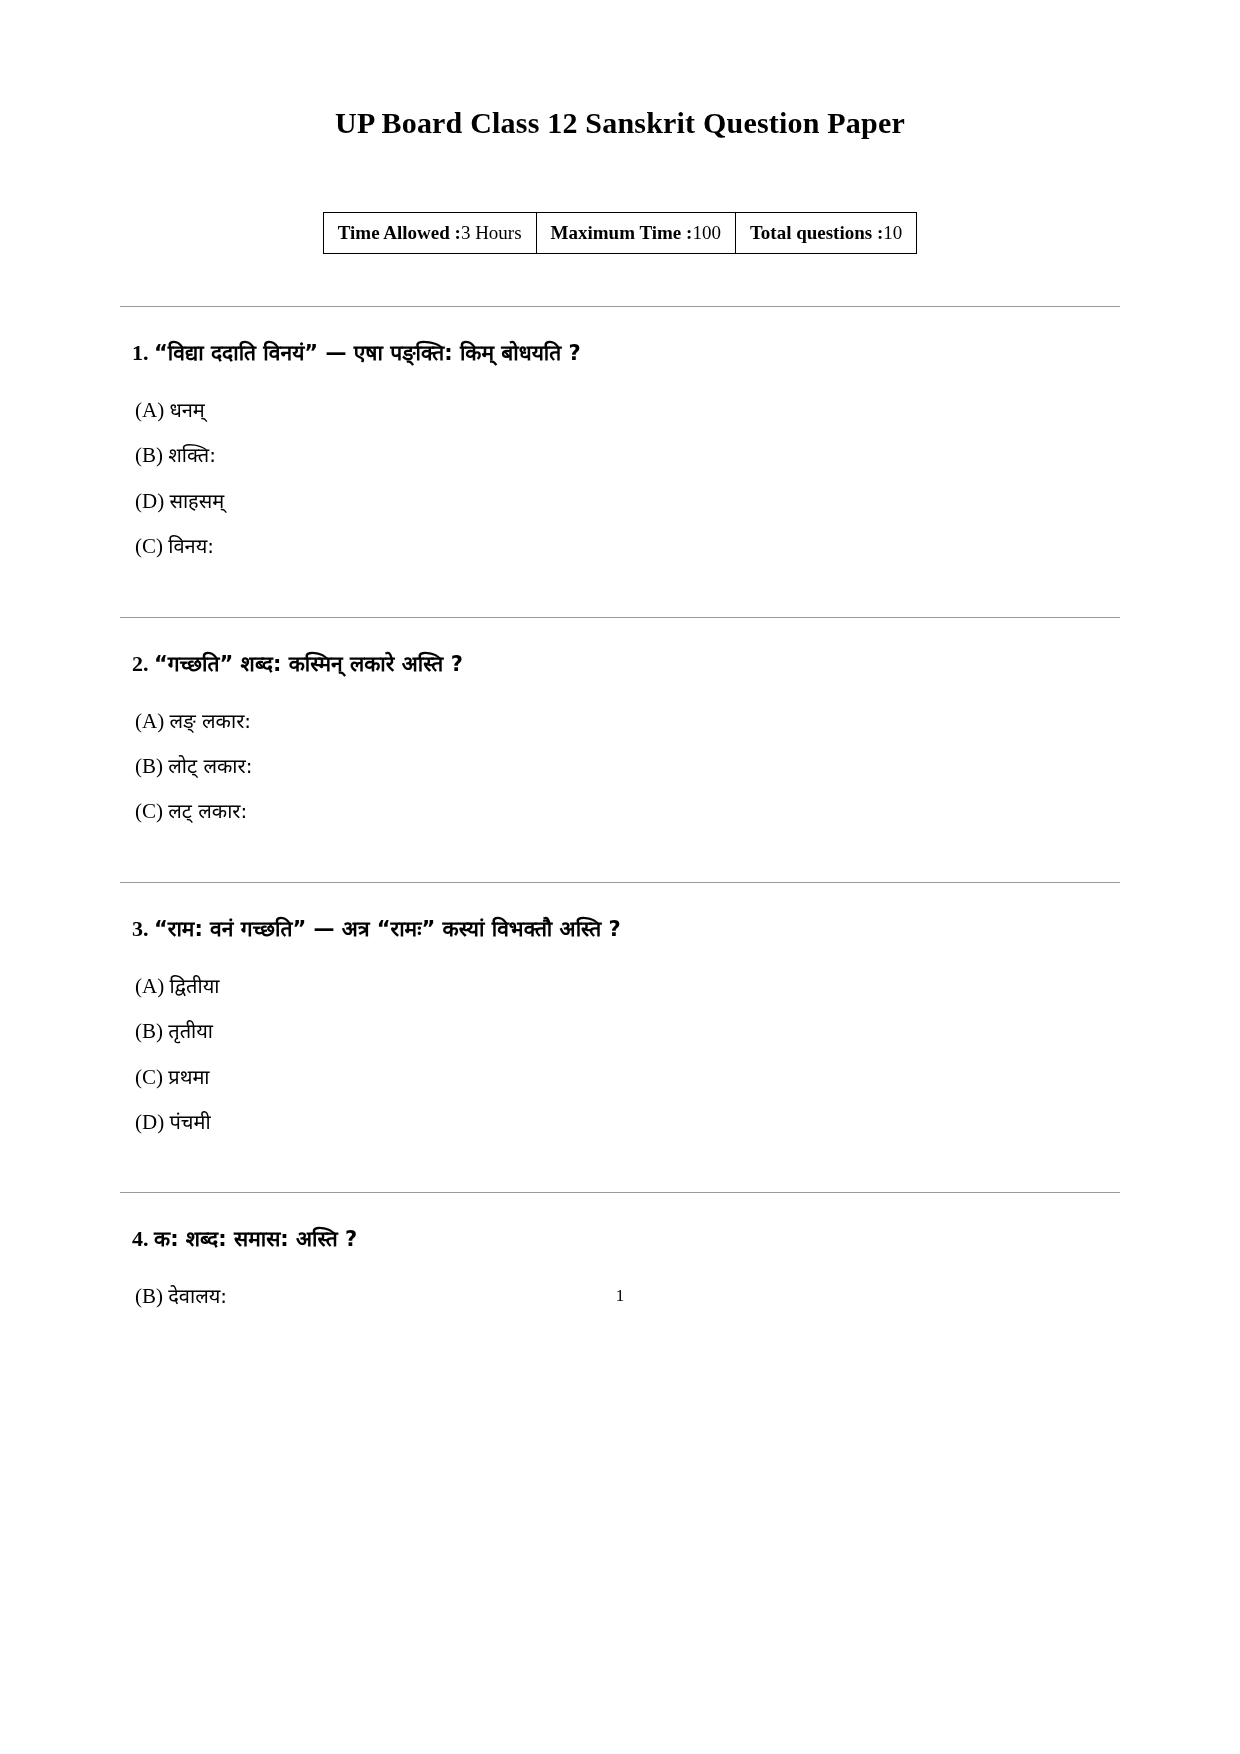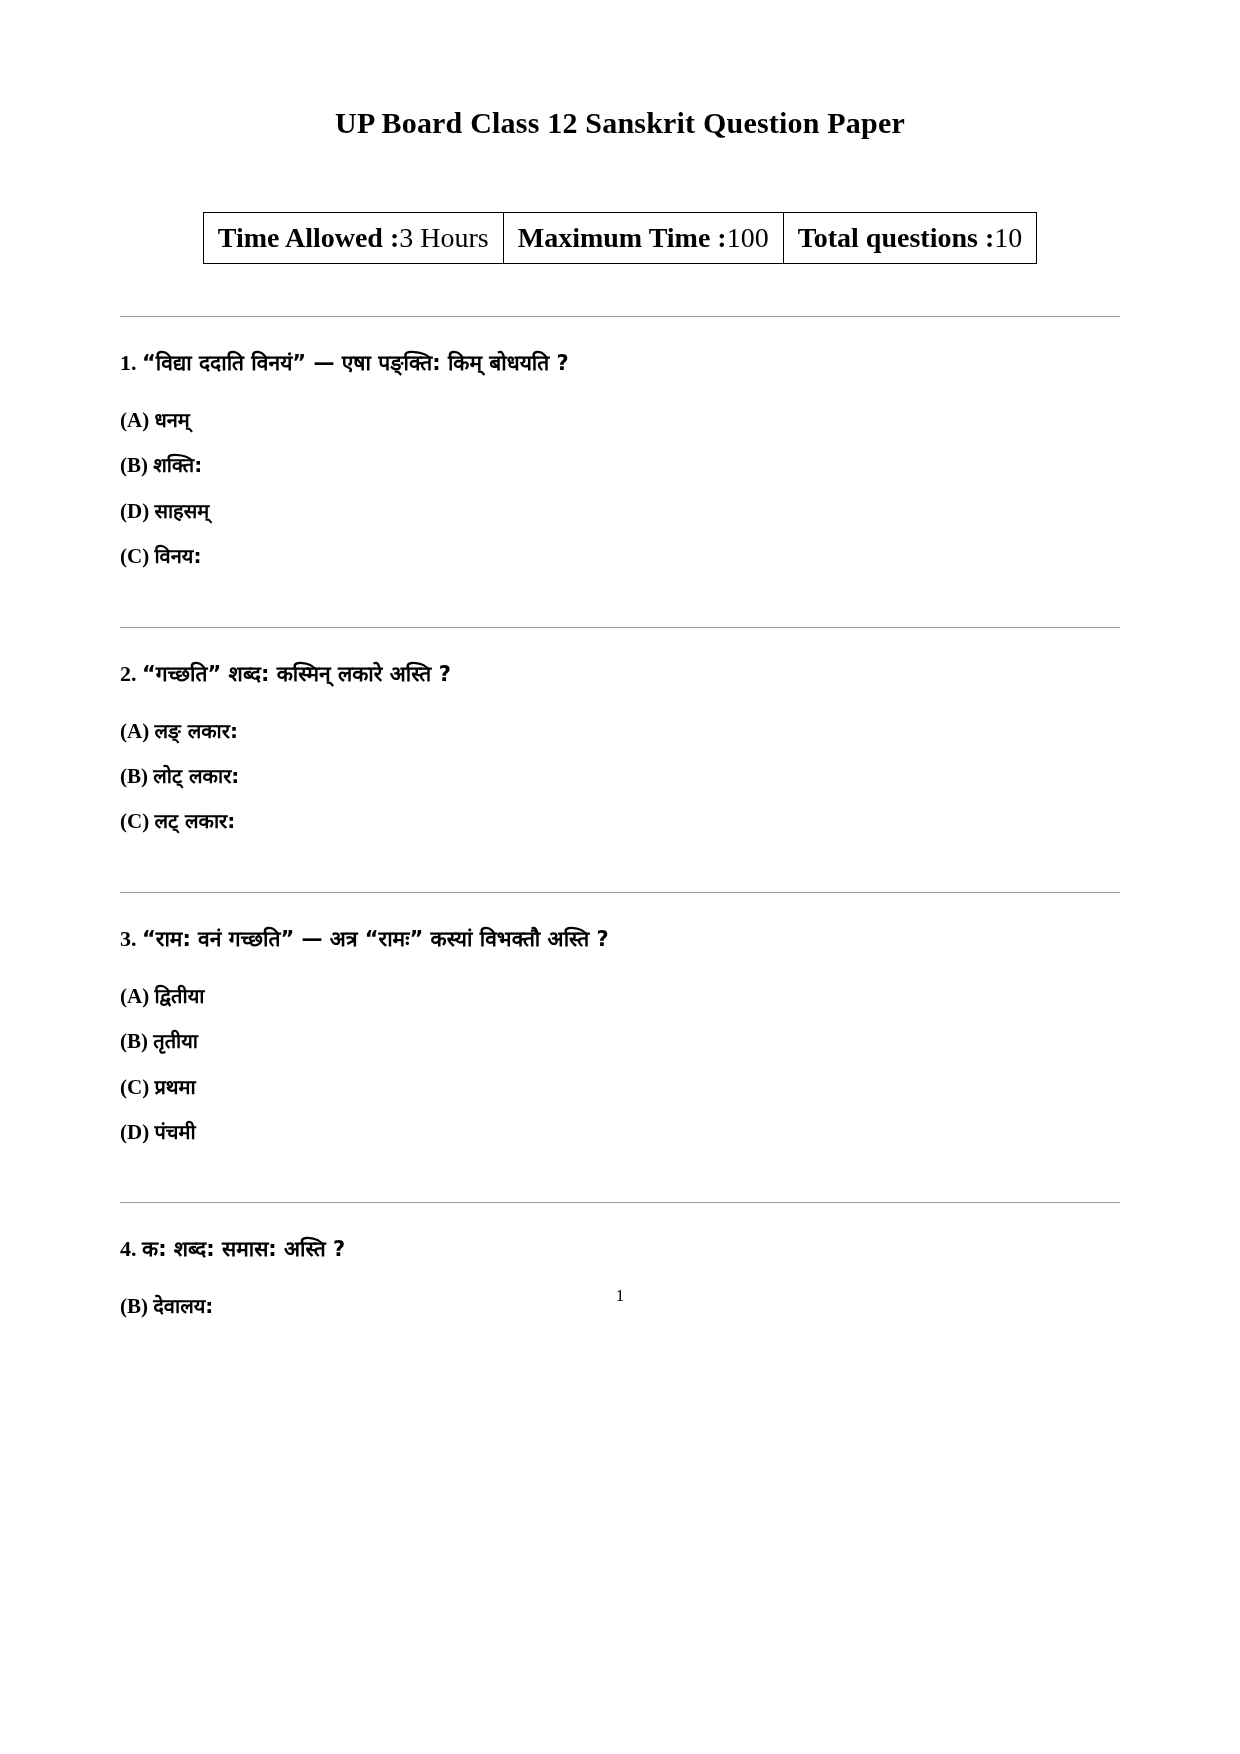--- a/index.html
+++ b/index.html
@@ -34,47 +34,46 @@
     display: flex;
     justify-content: center;
     margin-top: 72px;
   }
   table.meta {
     border-collapse: collapse;
   }
   table.meta td {
     border: 1.5px solid #000;
     padding: 9px 14px;
-    font-size: 28px;
+    font-size: 19px;
     white-space: nowrap;
     font-family: "Liberation Serif", "DejaVu Serif", serif;
     text-align: center;
   }
   table.meta td b {
     font-weight: bold;
   }
   .rule {
     border: 0;
     border-top: 1.2px solid #9a9a9a;
     margin: 0;
   }
   .rule.first { margin-top: 52px; }
   .q-block { margin-top: 0; }
   .q-text {
     font-size: 22px;
     font-weight: bold;
-    margin: 30px 0 0 0;
+    margin: 30px 0 0 12px;
     line-height: 1.45;
     font-family: "Liberation Serif", "DejaVu Sans", serif;
   }
   .options {
-    margin: 26px 0 0 0;
+    margin: 26px 0 0 15px;
     padding: 0;
     list-style: none;
-    font-weight: bold;
   }
   .options li {
     font-size: 21px;
     line-height: 1.45;
     margin: 0 0 15px 0;
     font-family: "Liberation Serif", "DejaVu Sans", serif;
   }
   .opt-letter {
     font-family: "Liberation Serif", "DejaVu Serif", serif;
   }

